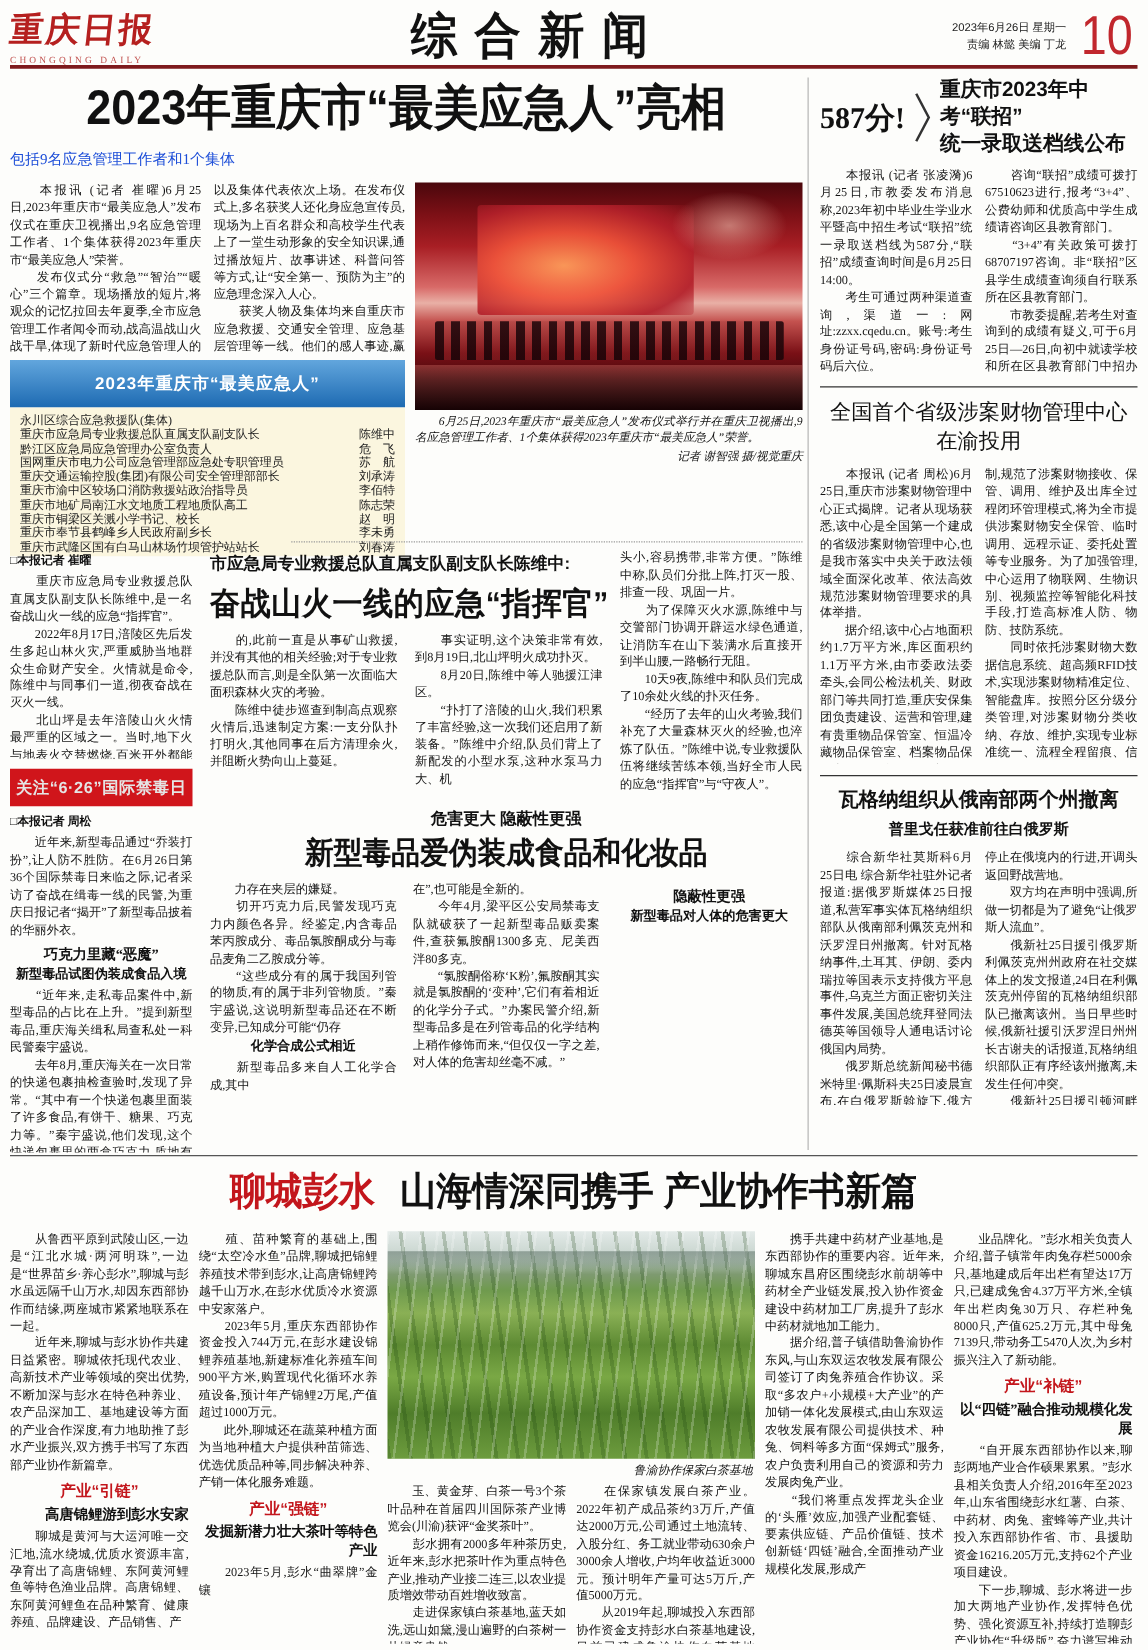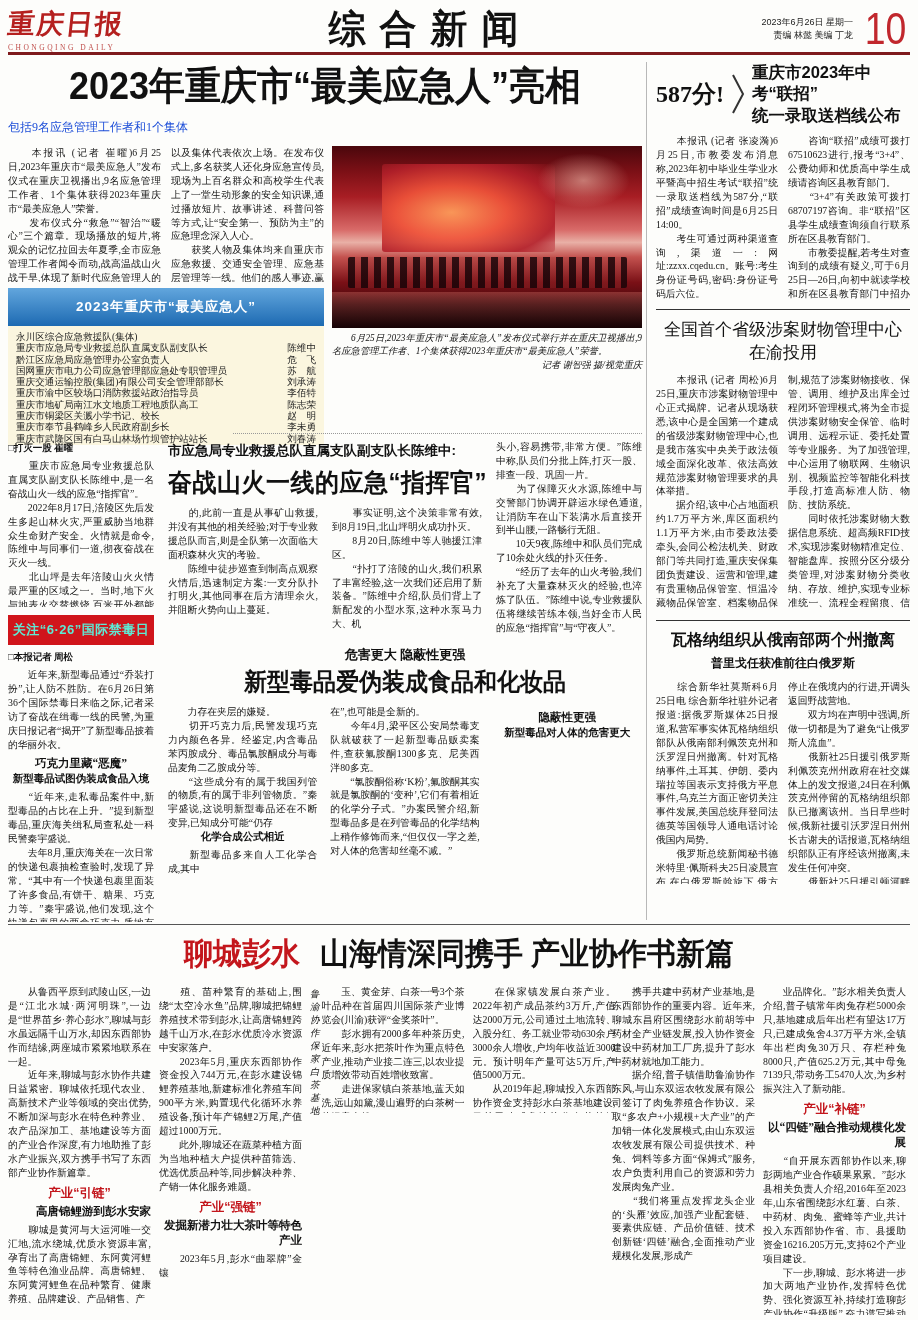--- a/index.html
+++ b/index.html
@@ -50,21 +50,21 @@
   .h-wag{height:204px;}
   .prop-head{text-align:center;font-size:17px;font-weight:400;line-height:1.35;white-space:pre-line;font-family:"Liberation Sans",sans-serif;margin-top:4px;}
   .wag-head{text-align:center;font-size:16px;font-weight:900;font-family:"Liberation Sans",sans-serif;}
   .wag-sub{text-align:center;font-size:12px;font-weight:700;margin-top:4px;}
   
   .middle{position:absolute;left:8px;top:440px;width:634px;height:482px;}
   .middle::before{content:"";position:absolute;left:225px;top:-7px;width:409px;border-top:1px dotted #999;}
   .colA{position:absolute;left:0;top:0;width:146px;height:482px;}
   .byline{font-size:9.5px;font-weight:700;margin:2px 0 4px;}
   .colA-p1{height:148px;}
-  .redbox{height:30px;background:#d0151b;color:#5eead4;display:flex;align-items:center;justify-content:center;font-weight:800;font-size:13px;margin:8px 0 6px;letter-spacing:.5px;font-family:"Liberation Sans",sans-serif;}
+  .redbox{height:30px;background:#d0151b;color:#e5e5e5;display:flex;align-items:center;justify-content:center;font-weight:800;font-size:13px;margin:8px 0 6px;letter-spacing:.5px;font-family:"Liberation Sans",sans-serif;}
   .colA-p2{height:254px;}
   .inhead-r{text-align:center;font-weight:800;font-size:11.5px;margin:5px 0 1px;}
   .inhead-b{text-align:center;font-weight:700;font-size:10.5px;margin-bottom:4px;}
   .mmain{position:absolute;left:160px;top:0;width:474px;height:482px;}
   .cmd{position:relative;height:200px;}
   .cmd-head{position:absolute;left:0;top:2px;width:322px;}
   .cmd-kicker{font-size:13.5px;font-weight:700;font-family:"Liberation Sans",sans-serif;}
   .cmd-headline{font-size:24px;font-weight:900;margin-top:7px;letter-spacing:.5px;font-family:"Liberation Sans",sans-serif;transform:scaleY(1.05);white-space:nowrap;}
   .cmd-col3{position:absolute;right:0;top:0;width:146px;height:198px;}
   .cmd-cols{position:absolute;left:0;top:66px;width:314px;height:132px;display:flex;gap:14px;}
@@ -73,21 +73,21 @@
   .drug-kicker{text-align:center;font-size:13px;font-weight:800;font-family:"Liberation Sans",sans-serif;}
   .drug-headline{text-align:center;font-size:23px;font-weight:900;margin-top:3px;font-family:"Liberation Sans",sans-serif;transform:scaleY(1.06);white-space:nowrap;}
   .drug-cols{display:flex;gap:13px;margin-top:7px;height:214px;}
   .drug-col{flex:1;}
   
   .bottom{position:absolute;left:8px;top:924px;width:902px;height:392px;border-top:1.5px solid #555;}
   .coop-headline{text-align:center;margin-top:9px;font-size:29px;font-weight:900;font-family:"Liberation Sans",sans-serif;transform:scaleY(1.06);white-space:nowrap;}
   .coop-red{color:#c3161c;margin-right:20px;}
   .coop-cols{display:flex;gap:8px;margin-top:11px;height:330px;}
   .ccol{width:143px;height:330px;}
-  .cmid{width:294px;display:flex;}
+  .cmid{width:294px;display:flex;flex-direction:column;}
   .tea-photo{height:182px;position:relative;overflow:hidden;background:linear-gradient(180deg,#e3eae8 0%,#ccd8d2 9%,#a3b7a4 14%,#7e9a70 19%,#6f9a4e 26%,#8ab055 36%,#5d8a33 50%,#7aa845 64%,#4f7d2a 80%,#6d9c3e 100%);}
   .tea-photo::before{content:"";position:absolute;inset:0;background:repeating-linear-gradient(97deg,rgba(255,255,255,.22) 0 2px,rgba(0,0,0,0) 2px 13px),repeating-linear-gradient(82deg,rgba(20,60,10,.22) 0 3px,rgba(0,0,0,0) 3px 17px);}
   .tea-ridge{position:absolute;top:9%;left:0;right:0;height:8%;background:linear-gradient(180deg,rgba(90,110,100,.55),rgba(90,110,100,0));}
   .tea-cap{text-align:right;font-size:9.5px;font-style:italic;margin:3px 2px 4px 0;}
   .cmid-cols{display:flex;gap:8px;height:128px;}
   .cmid-col{width:143px;height:128px;}
   .sub-red{text-align:center;color:#c3161c;font-weight:800;font-size:12.5px;margin-top:5px;font-family:"Liberation Sans",sans-serif;}
   .sub-blk{text-align:right;font-weight:800;font-size:11.5px;margin:2px 0 4px;font-family:Liberation Serif, serif;}
 </style>
 </head>
@@ -225,21 +225,21 @@
 　　双方均在声明中强调,所做一切都是为了避免“让俄罗斯人流血”。
 　　俄新社25日援引俄罗斯利佩茨克州州政府在社交媒体上的发文报道,24日在利佩茨克州停留的瓦格纳组织部队已撤离该州。当日早些时候,俄新社援引沃罗涅日州州长古谢夫的话报道,瓦格纳组织部队正有序经该州撤离,未发生任何冲突。
 　　俄新社25日援引顿河畔罗斯托夫市市长阿列克谢·洛格维年科在社交媒体上的发文报道,初步数据显示,瓦格纳组织的装备导致该市逾1万平方米道路受损,相关修复工程已开始。</div>
     </div>
   </div>
 </div>
 
 <div class="middle">
 
   <div class="colA">
-    <div class="byline">□打灭一股 崔曜</div>
+    <div class="byline">□本报记者 崔曜</div>
     <div class="colA-p1 bt clip">　　重庆市应急局专业救援总队直属支队副支队长陈维中,是一名奋战山火一线的应急“指挥官”。
 　　2022年8月17日,涪陵区先后发生多起山林火灾,严重威胁当地群众生命财产安全。火情就是命令,陈维中与同事们一道,彻夜奋战在灭火一线。
 　　北山坪是去年涪陵山火火情最严重的区域之一。当时,地下火与地表火交替燃烧,百米开外都能听到树木燃烧的巨大声响……
 　　“这对我和我们队伍都是一次严峻的考验。”陈维中告诉记者,对于个人而言,自己是2019年才加入专业救援总队</div>
     <div class="redbox">关注“6·26”国际禁毒日</div>
     <div class="byline">□本报记者 周松</div>
     <div class="colA-p2 clip">
       <div class="bt">　　近年来,新型毒品通过“乔装打扮”,让人防不胜防。在6月26日第36个国际禁毒日来临之际,记者采访了奋战在缉毒一线的民警,为重庆日报记者“揭开”了新型毒品披着的华丽外衣。</div>
       <div class="inhead-r">巧克力里藏“恶魔”</div>
       <div class="inhead-b">新型毒品试图伪装成食品入境</div>

